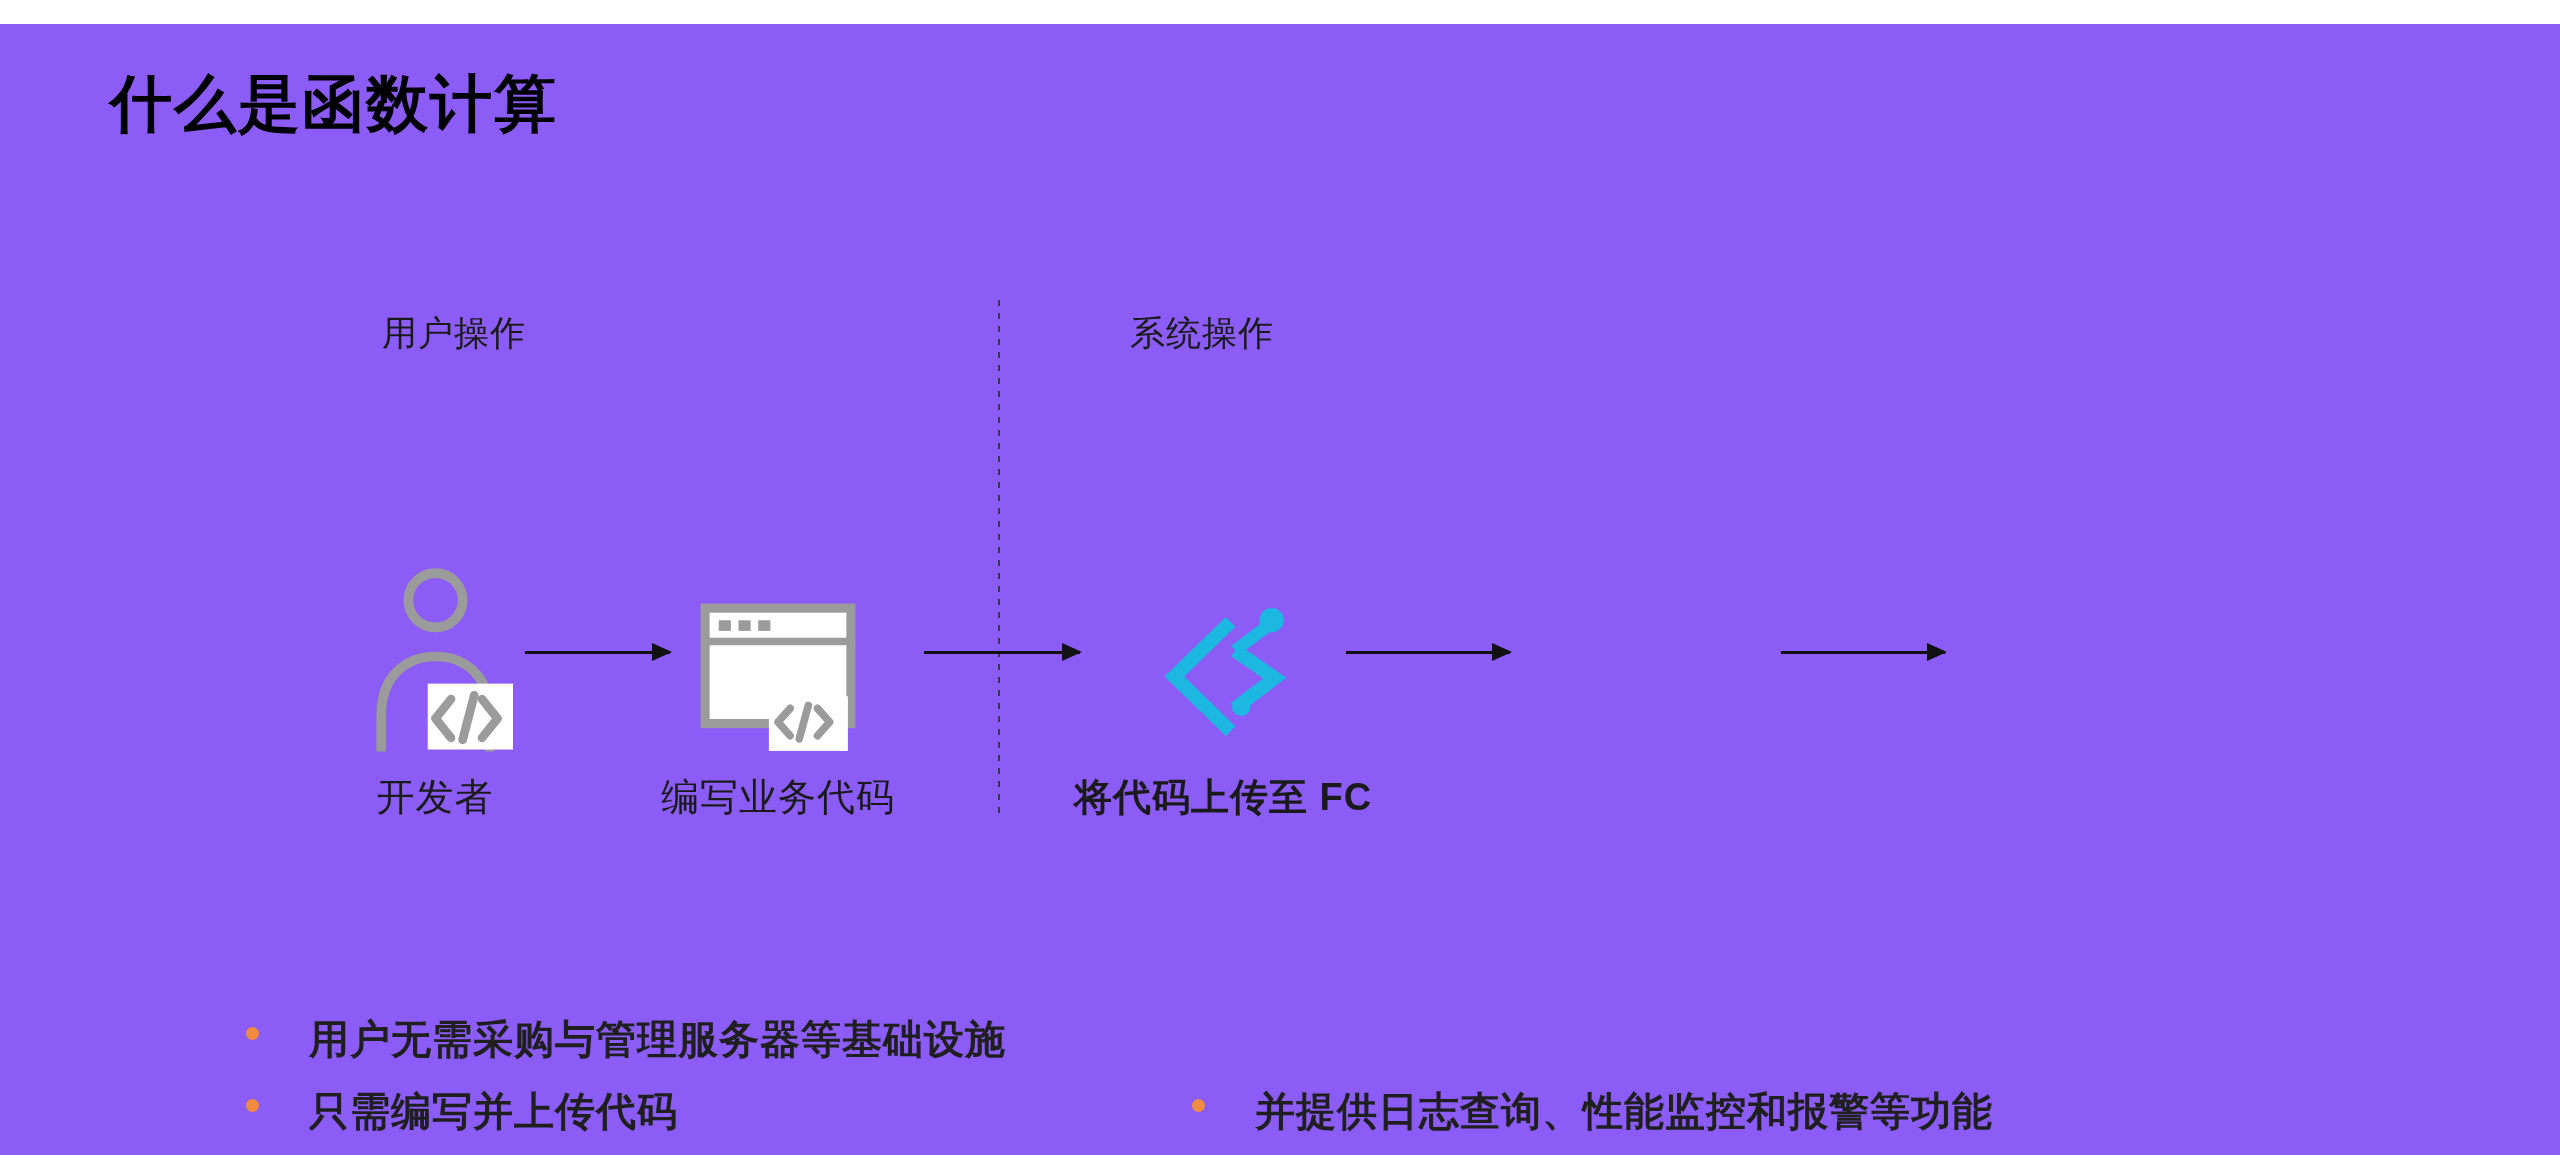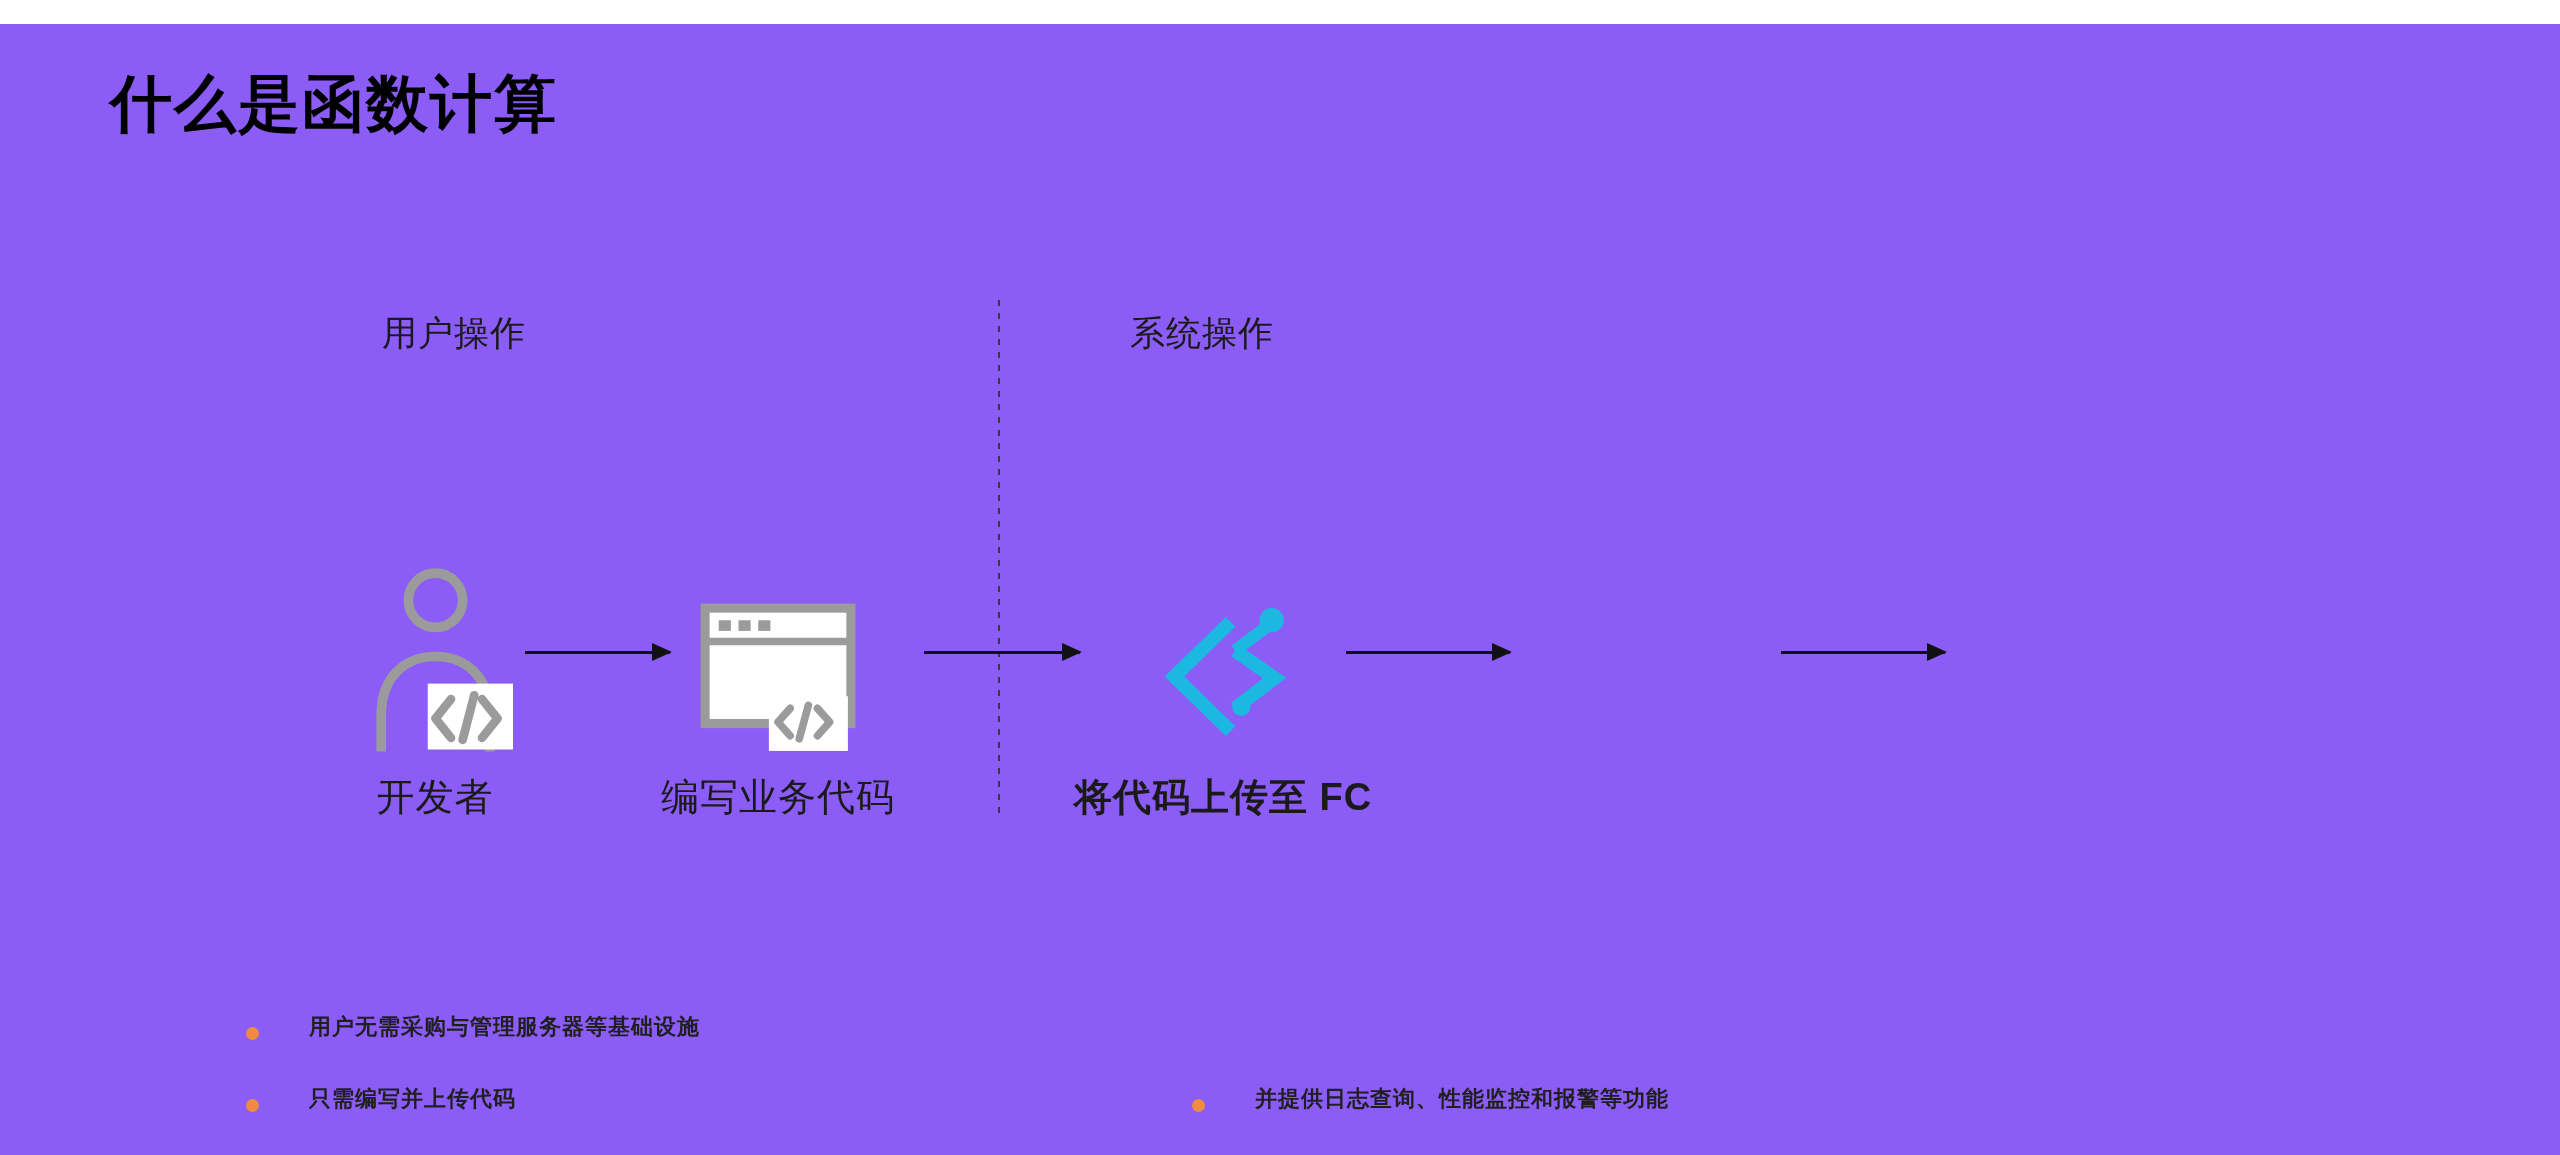--- a/index.html
+++ b/index.html
@@ -93,21 +93,21 @@
   .bullet-dot {
     width: 13px;
     height: 13px;
     border-radius: 50%;
     background: #F08B3F;
     margin-top: 15px;
     flex: 0 0 auto;
   }
   .bullet-text {
     margin-left: 50px;
-    font-size: 22px;
+    font-size: 40px;
     font-weight: 700;
     color: #1f1f1f;
     white-space: nowrap;
     letter-spacing: 1px;
   }
   .bl1 { left: 246px;  top: 988px; }
   .bl2 { left: 246px;  top: 1060px; }
   .br1 { left: 1192px; top: 988px; }
   .br2 { left: 1192px; top: 1060px; }
 </style>

